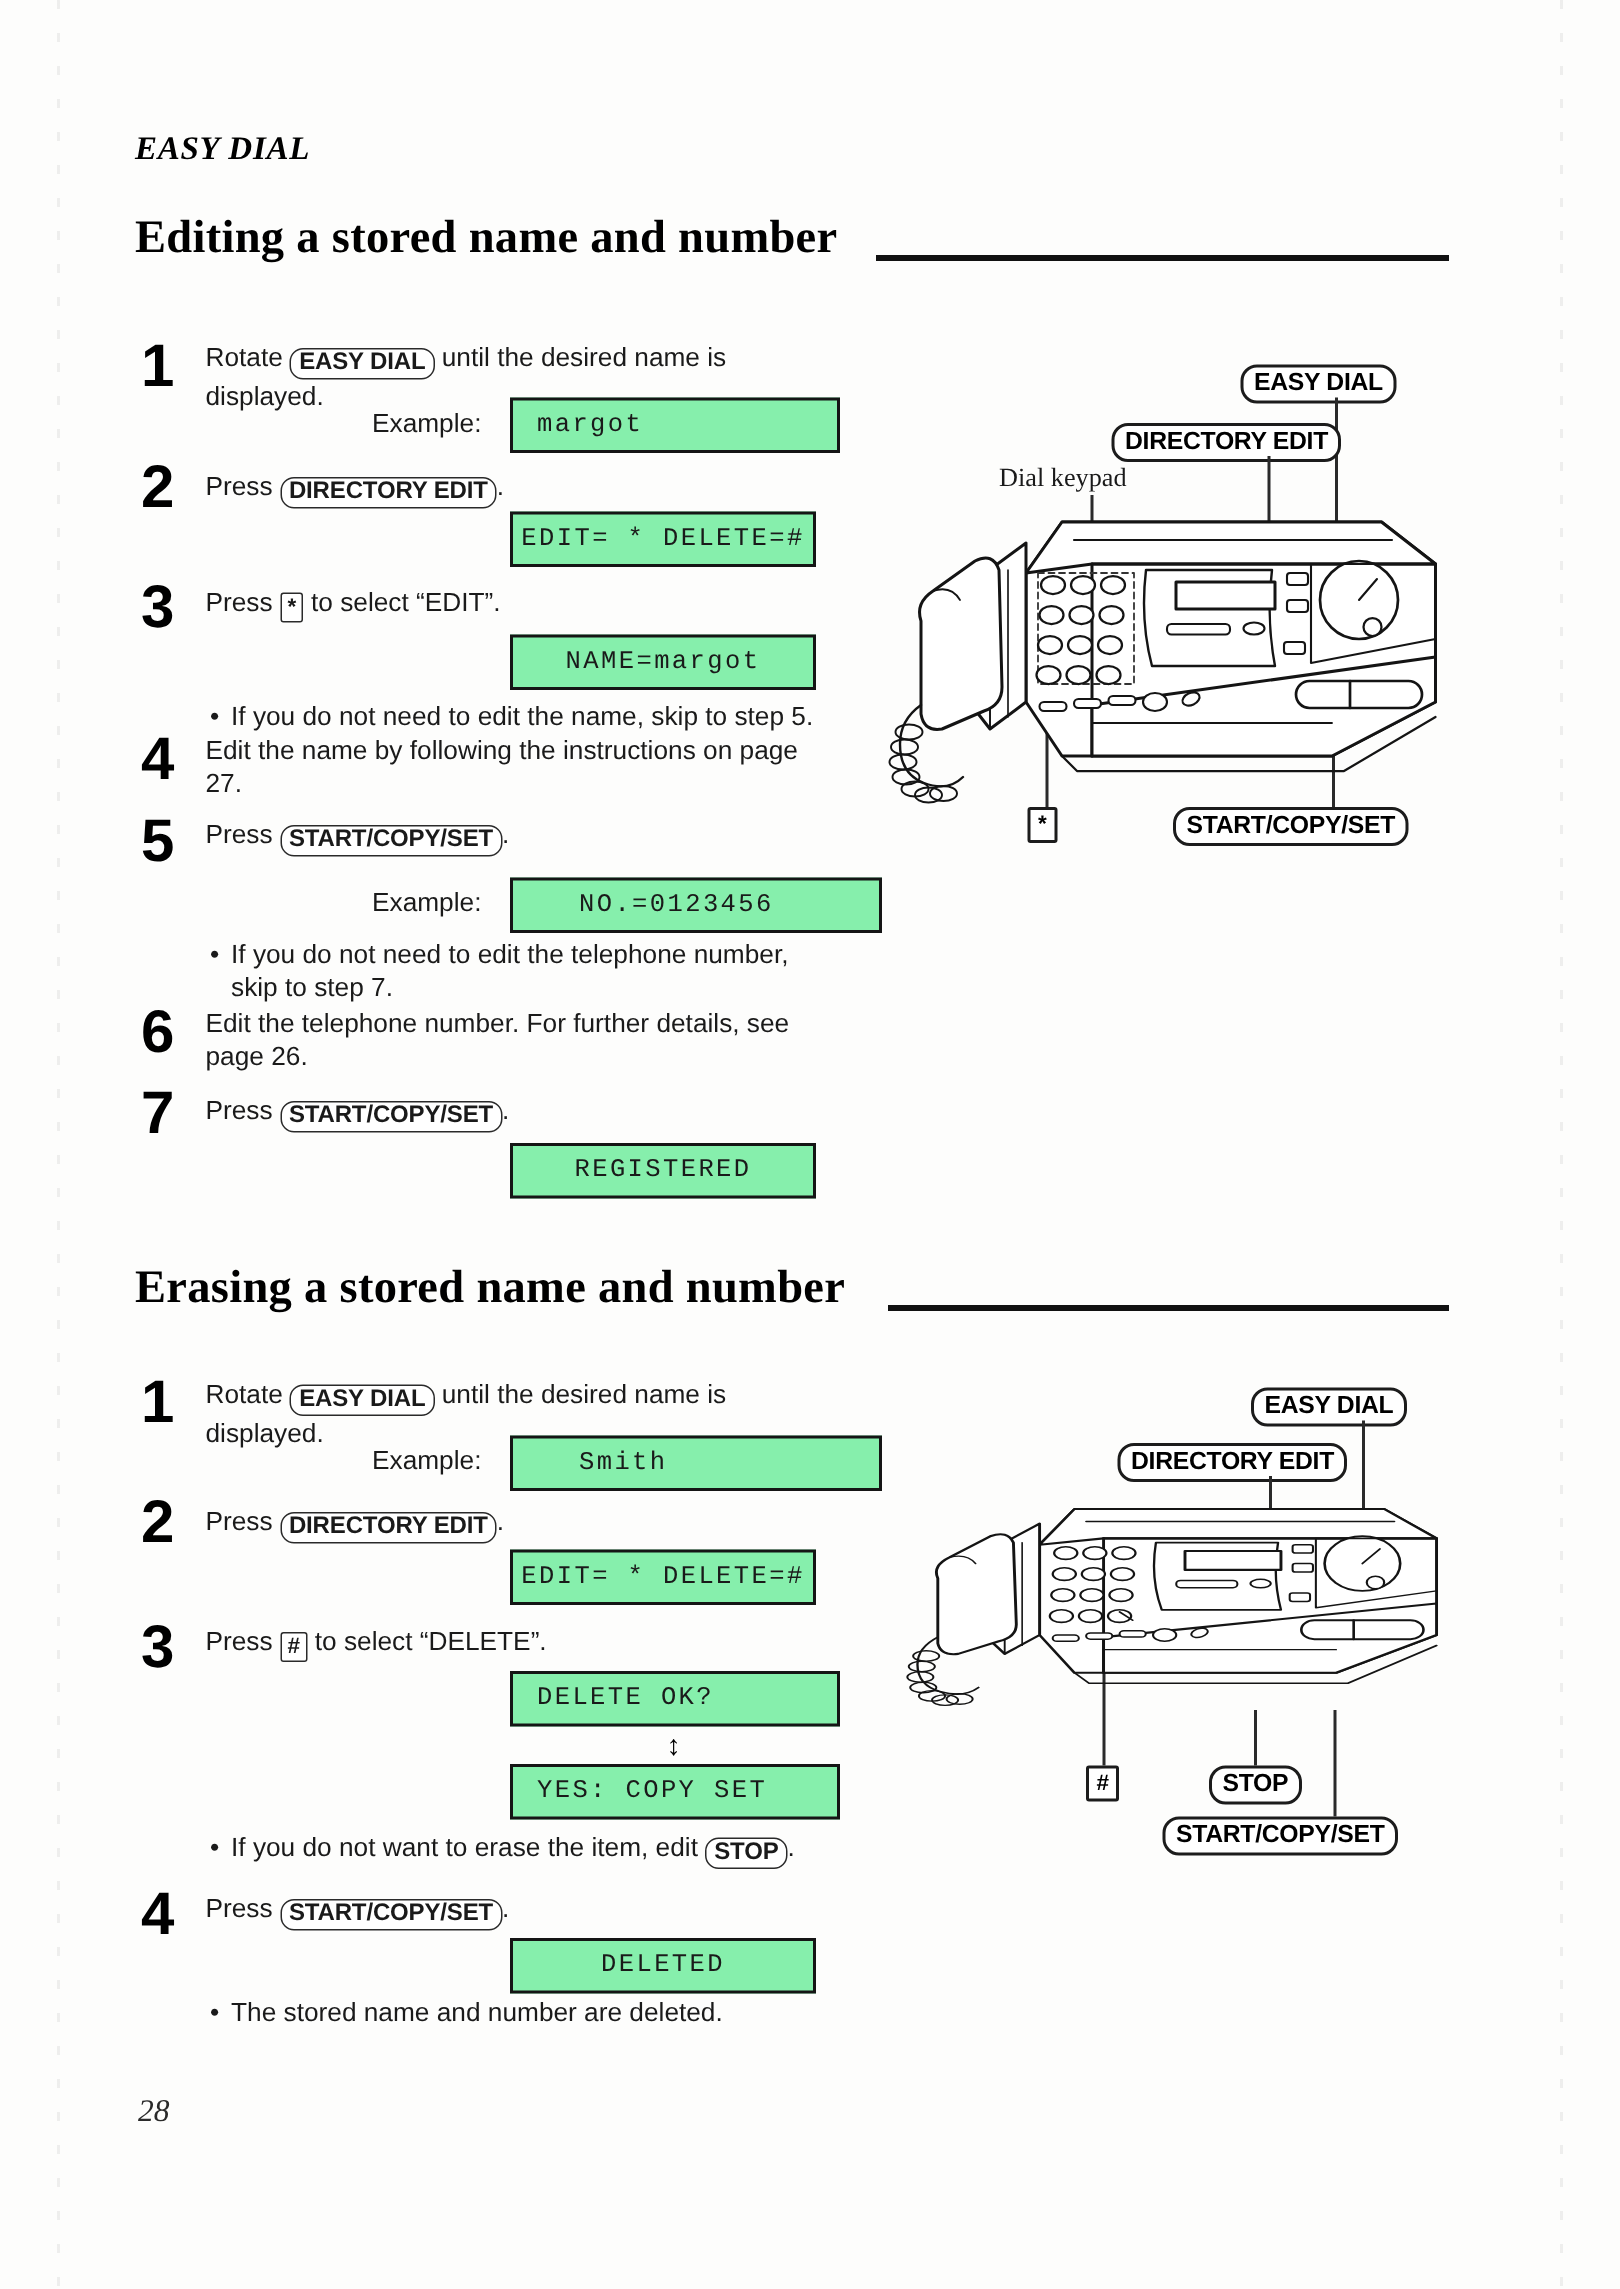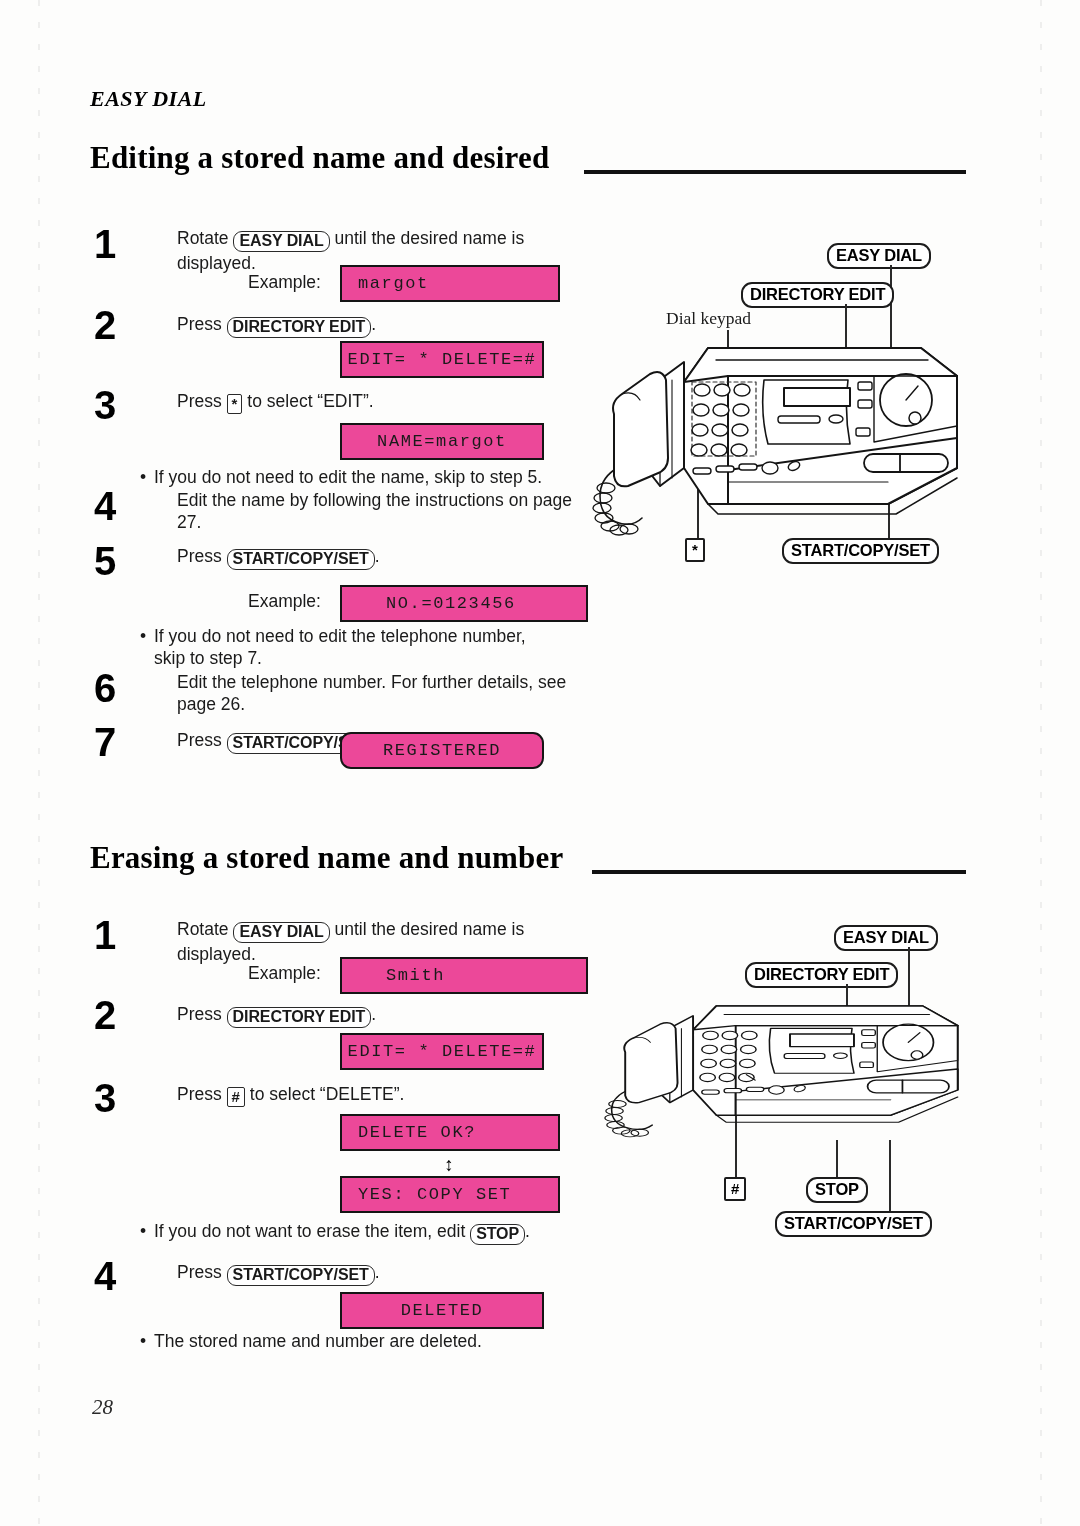--- a/index.html
+++ b/index.html
@@ -57,21 +57,20 @@
     font-size: 40px;
     line-height: 1;
     color: #000;
   }
   .step-text {
     position: absolute;
     font-size: 17.5px;
     line-height: 22px;
     color: #1a1a1a;
     white-space: nowrap;
-    margin-left: 40px;
   }
   .step-text.wrap {
     white-space: normal;
   }
   .bullet-text {
     position: absolute;
     font-size: 17.5px;
     line-height: 22px;
     color: #1a1a1a;
   }
@@ -109,21 +108,21 @@
     padding: 0 4px 1px 4px;
     line-height: 17px;
     vertical-align: -2px;
     background: #fff;
   }
 
   
   .lcd {
     position: absolute;
     border: 2px solid #151515;
-    background: #ec4899;
+    background: #86efac;
     height: 33px;
     display: flex;
     align-items: center;
     font-family: "Liberation Mono", monospace;
     font-size: 17px;
     letter-spacing: 1.6px;
     color: #1a1a1a;
   }
   .lcd.left   { justify-content: flex-start; padding-left: 16px; }
   .lcd.center { justify-content: center; }
@@ -203,21 +202,21 @@
 </head>
 <body>
 
 <div class="page">
 
   <div class="scan-edge-l"></div>
   <div class="scan-edge-r"></div>
 
   <div class="running-head">EASY DIAL</div>
 
-  <div class="section-heading" style="left:90px; top:140px;">Editing a stored name and desired</div>
+  <div class="section-heading" style="left:90px; top:140px;">Editing a stored name and number</div>
   <div class="heading-rule" style="left:584px; top:170px; width:382px;"></div>
 
   <div class="step-num" style="left:94px; top:224px;">1</div>
   <div class="step-text wrap" style="left:137px; top:227px; width:400px;"><span>Rotate </span><span class="key">EASY DIAL</span><span> until the desired name is displayed.</span></div>
 
   <div class="example-label" style="left:248px; top:272px;">Example:</div>
   <div class="lcd left" style="left:340px; top:265px; width:200px;">margot</div>
 
   <div class="step-num" style="left:94px; top:305px;">2</div>
   <div class="step-text" style="left:137px; top:313px;"><span>Press </span><span class="key">DIRECTORY EDIT</span><span>.</span></div>
@@ -247,21 +246,21 @@
     <span class="dot">•</span>
     <span class="btxt">If you do not need to edit the telephone number, skip to step 7.</span>
   </div>
 
   <div class="step-num" style="left:94px; top:668px;">6</div>
   <div class="step-text wrap" style="left:137px; top:671px; width:412px;">Edit the telephone number. For further details, see page 26.</div>
 
   <div class="step-num" style="left:94px; top:722px;">7</div>
   <div class="step-text" style="left:137px; top:729px;"><span>Press </span><span class="key">START/COPY/SET</span><span>.</span></div>
 
-  <div class="lcd center" style="left:340px; top:732px; width:200px;border-radius:11px;">REGISTERED</div>
+  <div class="lcd center" style="left:340px; top:762px; width:200px;">REGISTERED</div>
 
   <div class="callout" style="left:827px; top:243px;">EASY DIAL</div>
   <div class="leader" style="left:890px; top:265px; height:148px;"></div>
 
   <div class="callout" style="left:741px; top:282px;">DIRECTORY EDIT</div>
   <div class="leader" style="left:845px; top:304px; height:128px;"></div>
 
   <div class="plain-label" style="left:666px; top:308px;font-family:Liberation Serif, serif;">Dial keypad</div>
   <div class="leader" style="left:727px; top:330px; height:62px;"></div>
 

